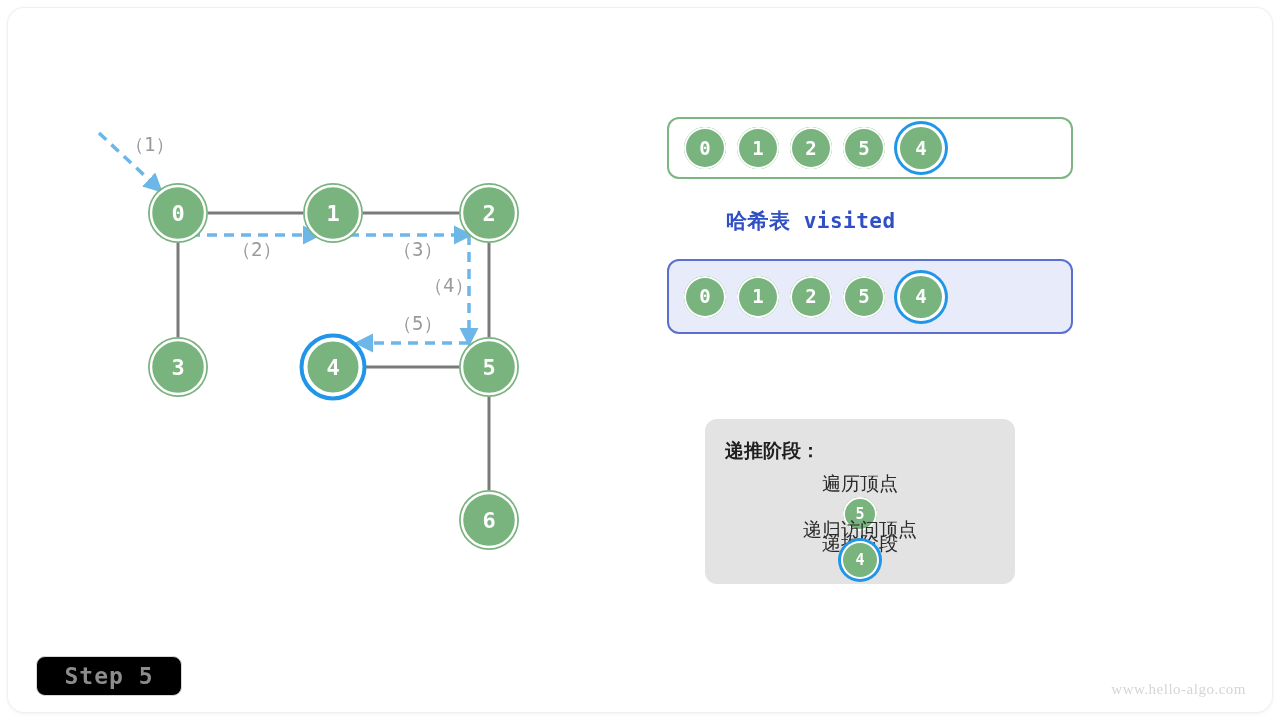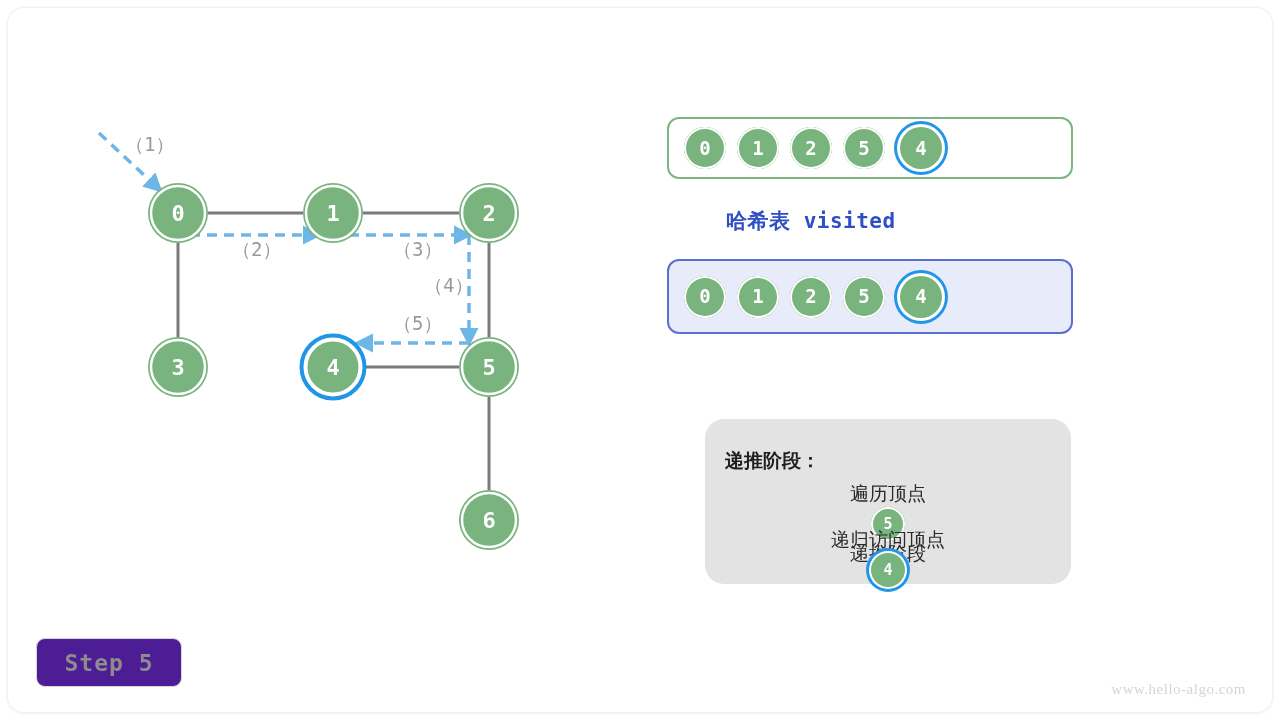--- a/index.html
+++ b/index.html
@@ -117,26 +117,26 @@
     box-shadow: 0 0 0 3px #ffffff, 0 0 0 6px #2196e8;
     margin-right: 16px;
     margin-left: 4px;
   }
 
   
   #info-box {
     position: absolute;
     left: 705px;
     top: 419px;
-    width: 366px;
+    width: 310px;
     height: 165px;
     background: #e3e3e3;
-    border-radius: 19px;
-    box-sizing: border-box;
-    padding: 28px 20px 0 20px;
+    border-radius: 12px;
+    box-sizing: border-box;
+    padding: 18px 20px 0 20px;
   }
   .info-line {
     display: flex;
     align-items: center;
     color: #2b2b2b;
     font-size: 19px;
     font-family: "Liberation Sans", "DejaVu Sans", sans-serif;
     height: 46px;
     flex-direction: column;
   }
@@ -170,26 +170,26 @@
     font-size: 15px;
     font-weight: bold;
     color: #ffffff;
     line-height: 1;
   }
 
   
   #step-badge {
     position: absolute;
     left: 36px;
-    top: 638px;
+    top: 656px;
     width: 146px;
-    height: 49px;
+    height: 40px;
     border: 1px solid #d8d8d8;
     border-radius: 9px;
-    background: #4c1d95;
+    background: #000000;
     display: flex;
     align-items: center;
     justify-content: center;
     box-sizing: border-box;
   }
   #step-badge span {
     font-family: "DejaVu Sans Mono", "Liberation Mono", monospace;
     font-size: 23px;
     font-weight: bold;
     color: #8c8c8c;

